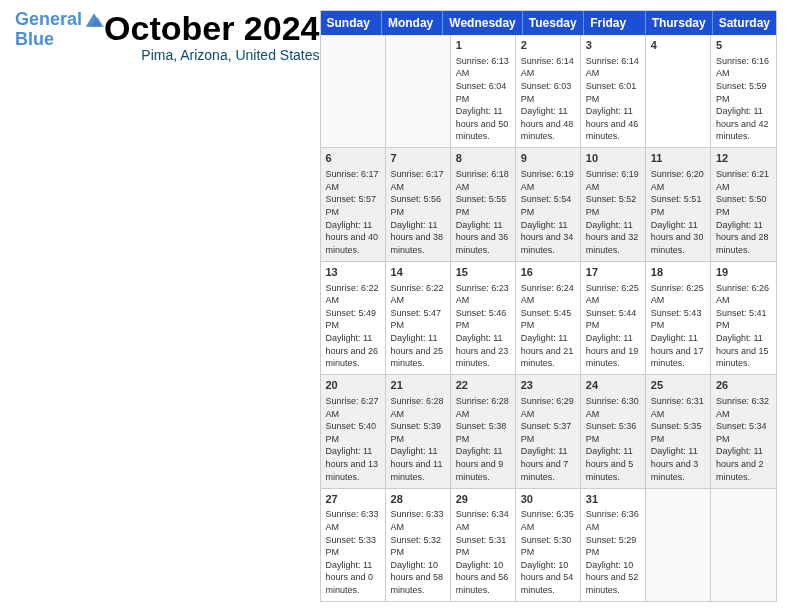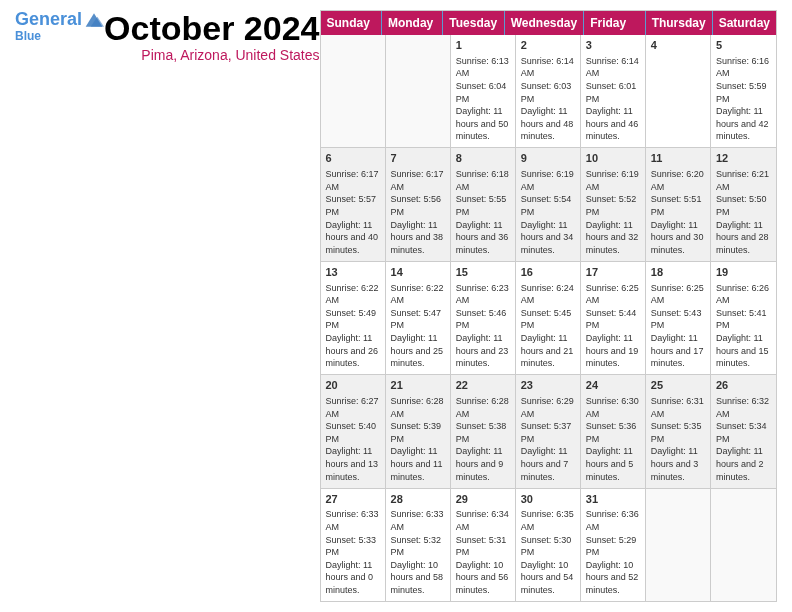--- a/index.html
+++ b/index.html
@@ -45,32 +45,32 @@
       text-align: right;
     }
     .month-title {
       font-size: 34px;
       font-weight: bold;
       color: #000000;
       line-height: 1.1;
     }
     .location {
       font-size: 14px;
-      color: #be185d;
+      color: #0c4a6e;
     }
     .calendar {
       flex: 1;
       display: flex;
       flex-direction: column;
       border: 1px solid #ccc;
     }
     .cal-header-row {
       display: grid;
       grid-template-columns: repeat(7, 1fr);
-      background: #be185d;
+      background: #1d4ed8;
     }
     .cal-header-cell {
       color: #fff;
       font-weight: bold;
       font-size: 12px;
       padding: 5px 6px;
       text-align: left;
       border-right: 1px solid #5a9ad0;
     }
     .cal-header-cell:last-child { border-right: none; }
@@ -119,37 +119,37 @@
       <div>
         <div style="display:flex;align-items:center;">
           <span class="logo-text">
             <span>General</span>
           </span>
           <svg class="logo-icon" viewBox="0 0 24 20">
             <polygon points="2,18 12,2 22,18" fill="#3a7abf" opacity="0.85"></polygon>
             <polygon points="8,18 16,6 24,18" fill="#3a7abf" opacity="0.6"></polygon>
           </svg>
         </div>
-        <div class="logo-text" style="color:#3a7abf;font-size:12px;font-weight:bold;">
+        <div class="logo-text" style="color:#3a7abf;font-size:18px;font-weight:bold;">
           <span>Blue</span>
         </div>
       </div>
     </div>
     <div class="title-block">
       <div class="month-title">October 2024</div>
       <div class="location">Pima, Arizona, United States</div>
     </div>
   </div>
 
   <div class="calendar">
     <div class="cal-header-row" id="cal-header">
         <div class="cal-header-cell">Sunday</div>
         <div class="cal-header-cell">Monday</div>
+        <div class="cal-header-cell">Wednesday</div>
         <div class="cal-header-cell">Tuesday</div>
-        <div class="cal-header-cell">Wednesday</div>
         <div class="cal-header-cell">Friday</div>
         <div class="cal-header-cell">Thursday</div>
         <div class="cal-header-cell">Saturday</div>
       </div>
     <div class="cal-body" id="cal-body">
         <div class="cal-week">
           <div class="cal-cell empty"></div>
           <div class="cal-cell empty"></div>
           <div class="cal-cell">
             <span class="day-num">1</span>

